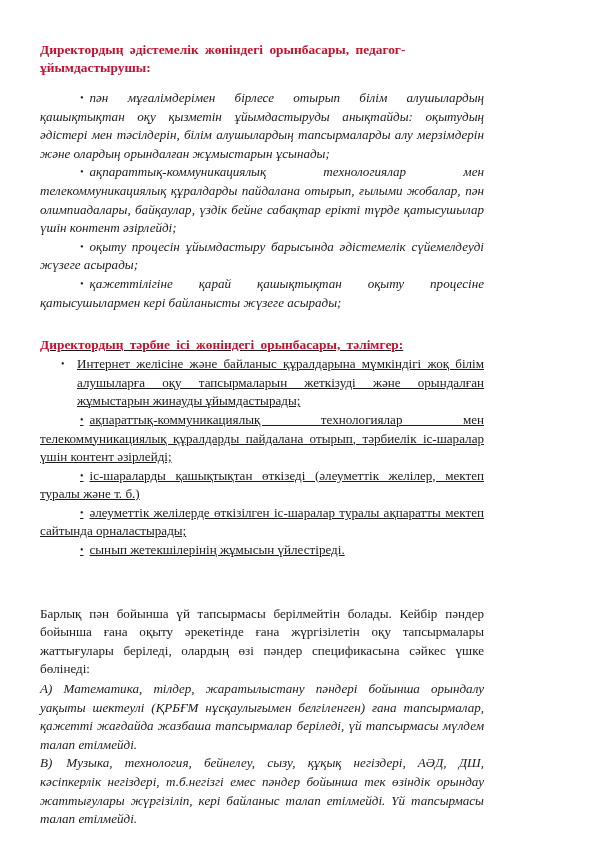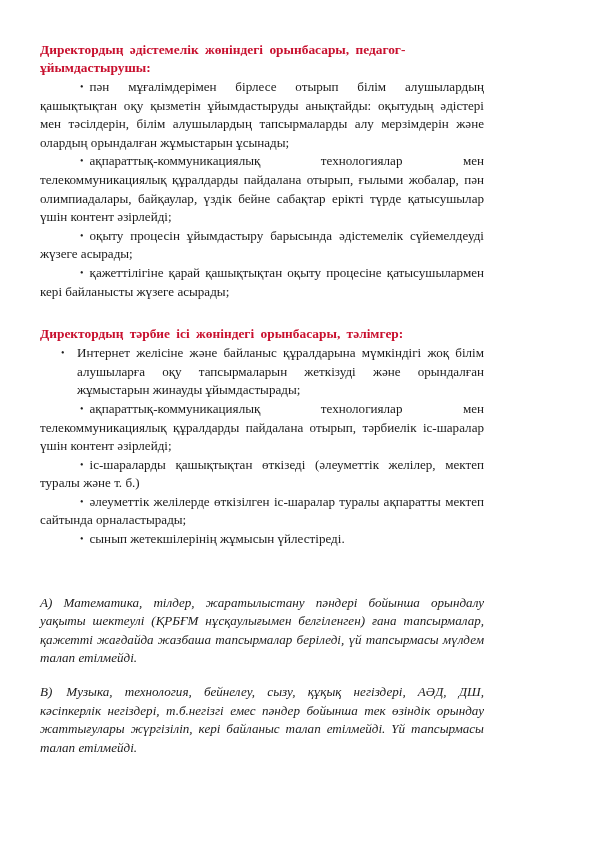--- a/index.html
+++ b/index.html
@@ -27,28 +27,28 @@
       text-align: justify;
     }
     .hang .dot {
       position: absolute;
       left: 21px;
       top: 0;
       font-size: 10px;
     }
     .italic { font-style: italic; }
     .sec1 { margin-top: 0; }
-    .sec1-body { margin-top: 1px; }
-    .sec2 { margin-top: 24px; }
+    .sec1-body { margin-top: 12px; font-style: italic; }
+    .sec2 { margin-top: 24px; text-decoration: underline; }
     .sec2-body { margin-top: 1px; }
     .sec3 { margin-top: 45px; }
     .sec3-body { margin-top: 17px; }
     .block-a { margin-top: 1px; }
     .block-b { margin-top: 15px; }
-    .block-v { margin-top: 15px; }
+    .block-v { margin-top: 0; }
     .label-gap { display: inline-block; width: 14px; }
   </style>
 </head>
 <body>
 
 <div class="page">
 
   <div class="section sec1">
     <div class="heading">Директордың әдістемелік жөніндегі орынбасары, педагог-ұйымдастырушы:</div>
     <div class="sec1-body">
@@ -65,20 +65,21 @@
       <p class="hang"><span class="dot">•</span><span>Интернет желісіне және байланыс құралдарына мүмкіндігі жоқ білім алушыларға оқу тапсырмаларын жеткізуді және орындалған жұмыстарын жинауды ұйымдастырады;</span></p>
       <p class="para bullet-ind"><span class="bullet-dot">•</span><span>ақпараттық-коммуникациялық технологиялар мен телекоммуникациялық құралдарды пайдалана отырып, тәрбиелік іс-шаралар үшін контент әзірлейді;</span></p>
       <p class="para bullet-ind"><span class="bullet-dot">•</span><span>іс-шараларды қашықтықтан өткізеді (әлеуметтік желілер, мектеп туралы және т. б.)</span></p>
       <p class="para bullet-ind"><span class="bullet-dot">•</span><span>әлеуметтік желілерде өткізілген іс-шаралар туралы ақпаратты мектеп сайтында орналастырады;</span></p>
       <p class="para bullet-ind"><span class="bullet-dot">•</span><span>сынып жетекшілерінің жұмысын үйлестіреді.</span></p>
     </div>
   </div>
 
   <div class="section sec3">
     <div class="sec3-body">
+      <p class="para">Барлық пән бойынша үй тапсырмасы берілмейтін болады. Кейбір пәндер бойынша ғана оқыту әрекетінде ғана жүргізілетін оқу тапсырмалары жаттығулары беріледі, олардың өзі пәндер спецификасына сәйкес үшке бөлінеді:</p>
 
       <p class="para italic block-a"><span>А)</span> <span>Математика, тілдер, жаратылыстану пәндері бойынша орындалу уақыты шектеулі (ҚРБҒМ нұсқаулығымен белгіленген) ғана тапсырмалар, қажетті жағдайда жазбаша тапсырмалар беріледі, үй тапсырмасы мүлдем талап етілмейді.</span></p>
 
 
       <p class="para italic block-v"><span>В)</span><span class="label-gap"></span><span>Музыка, технология, бейнелеу, сызу, құқық негіздері, АӘД, ДШ, кәсіпкерлік негіздері, т.б.негізгі емес пәндер бойынша тек өзіндік орындау жаттығулары жүргізіліп, кері байланыс талап етілмейді. Үй тапсырмасы талап етілмейді.</span></p>
     </div>
   </div>
 
 </div>
 

